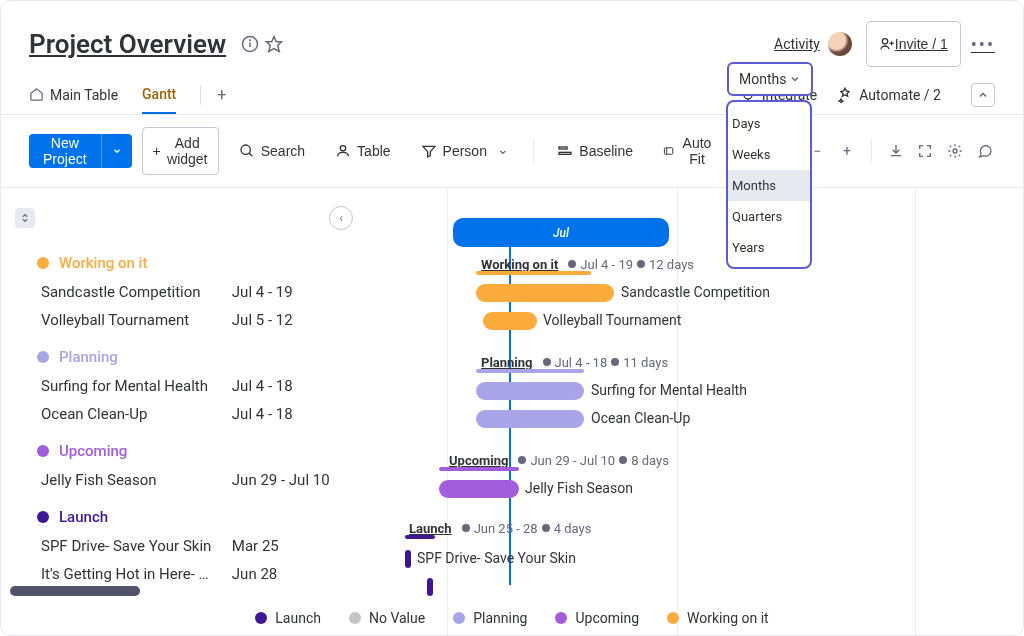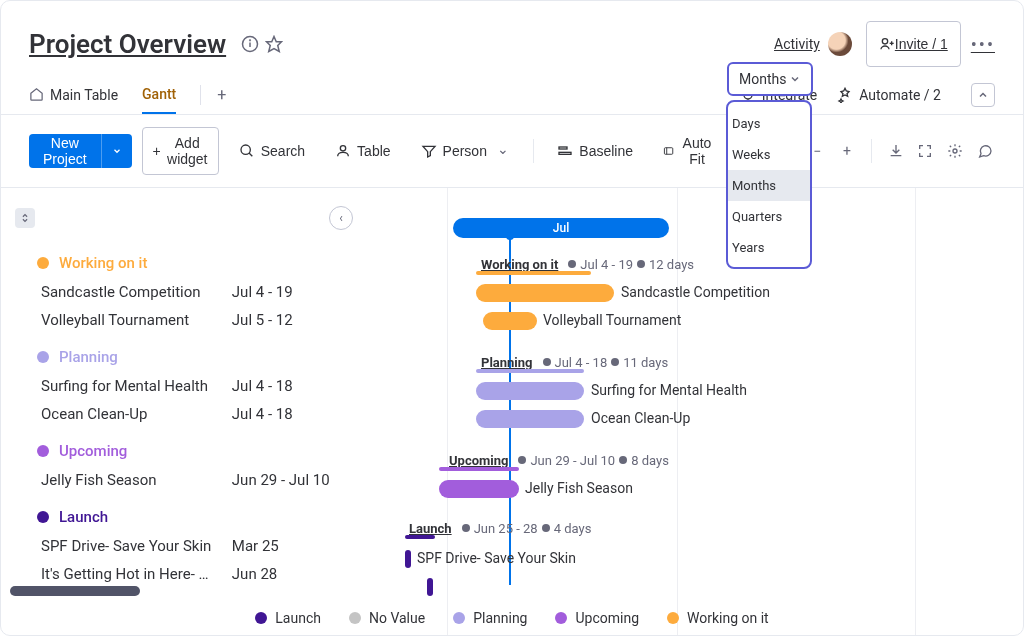--- a/index.html
+++ b/index.html
@@ -40,21 +40,21 @@
   .nav-disc { position: absolute; top: 18px; right: 8px; width: 24px; height: 24px; border: 1px solid #c3c6d4; border-radius: 50%; display: flex; align-items: center; justify-content: center; font-size: 12px; color: #676879; background:#fff; cursor: pointer; z-index:5;}
   .groups { padding: 58px 0 8px 36px; }
   .group-head { display: flex; align-items: center; gap: 10px; padding: 8px 0 6px; }
   .gdot { width: 12px; height: 12px; border-radius: 50%; }
   .gname { font-size: 15px; font-weight: 500; }
   .task { display: flex; padding: 5px 0 5px 4px; gap: 14px; font-size: 15px; }
   .task-name { width: 178px; white-space: nowrap; overflow: hidden; text-overflow: ellipsis; }
   .task-date { width: 130px; color: #323338; }
   .right-panel { flex: 1; position: relative; }
   .grid-line { position: absolute; top: 0; bottom: 0; border-left: 1px solid #edeef2; }
-  .month-pill { position: absolute; top: 30px; height: 20px; background: #0073ea; color: #fff; border-radius: 10px; font-size: 12px; display: flex; align-items: center; justify-content: center; font-weight:500;}
+  .month-pill { position: absolute; top: 30px; height: 29px; background: #0073ea; color: #fff; border-radius: 10px; font-size: 12px; display: flex; align-items: center; justify-content: center; font-weight:500;font-style:italic;}
   .today-line { position: absolute; top: 45px; bottom: 50px; width: 2px; background: #0073ea; }
   .today-dot { position: absolute; width: 8px; height: 8px; background: #0073ea; border-radius: 50%; top: 44px; transform: translateX(-3px); }
   .group-bar-row { position: absolute; height: 22px; display: flex; align-items: center; white-space: nowrap; }
   .sum-label { font-size: 13px; font-weight: 700; text-decoration: underline; margin-right: 6px; }
   .subdot { width: 8px; height: 8px; border-radius: 50%; background: #676879; margin: 0 4px; display:inline-block; vertical-align:middle;}
   .sub-text { font-size: 13px; color: #676879; }
   .underline-bar { position: absolute; height: 4px; border-radius: 2px; }
   .bar { position: absolute; height: 18px; border-radius: 9px; }
   .bar-label { position: absolute; font-size: 14px; white-space: nowrap; }
   .tiny-bar { position: absolute; width: 6px; height: 18px; border-radius: 3px; }

